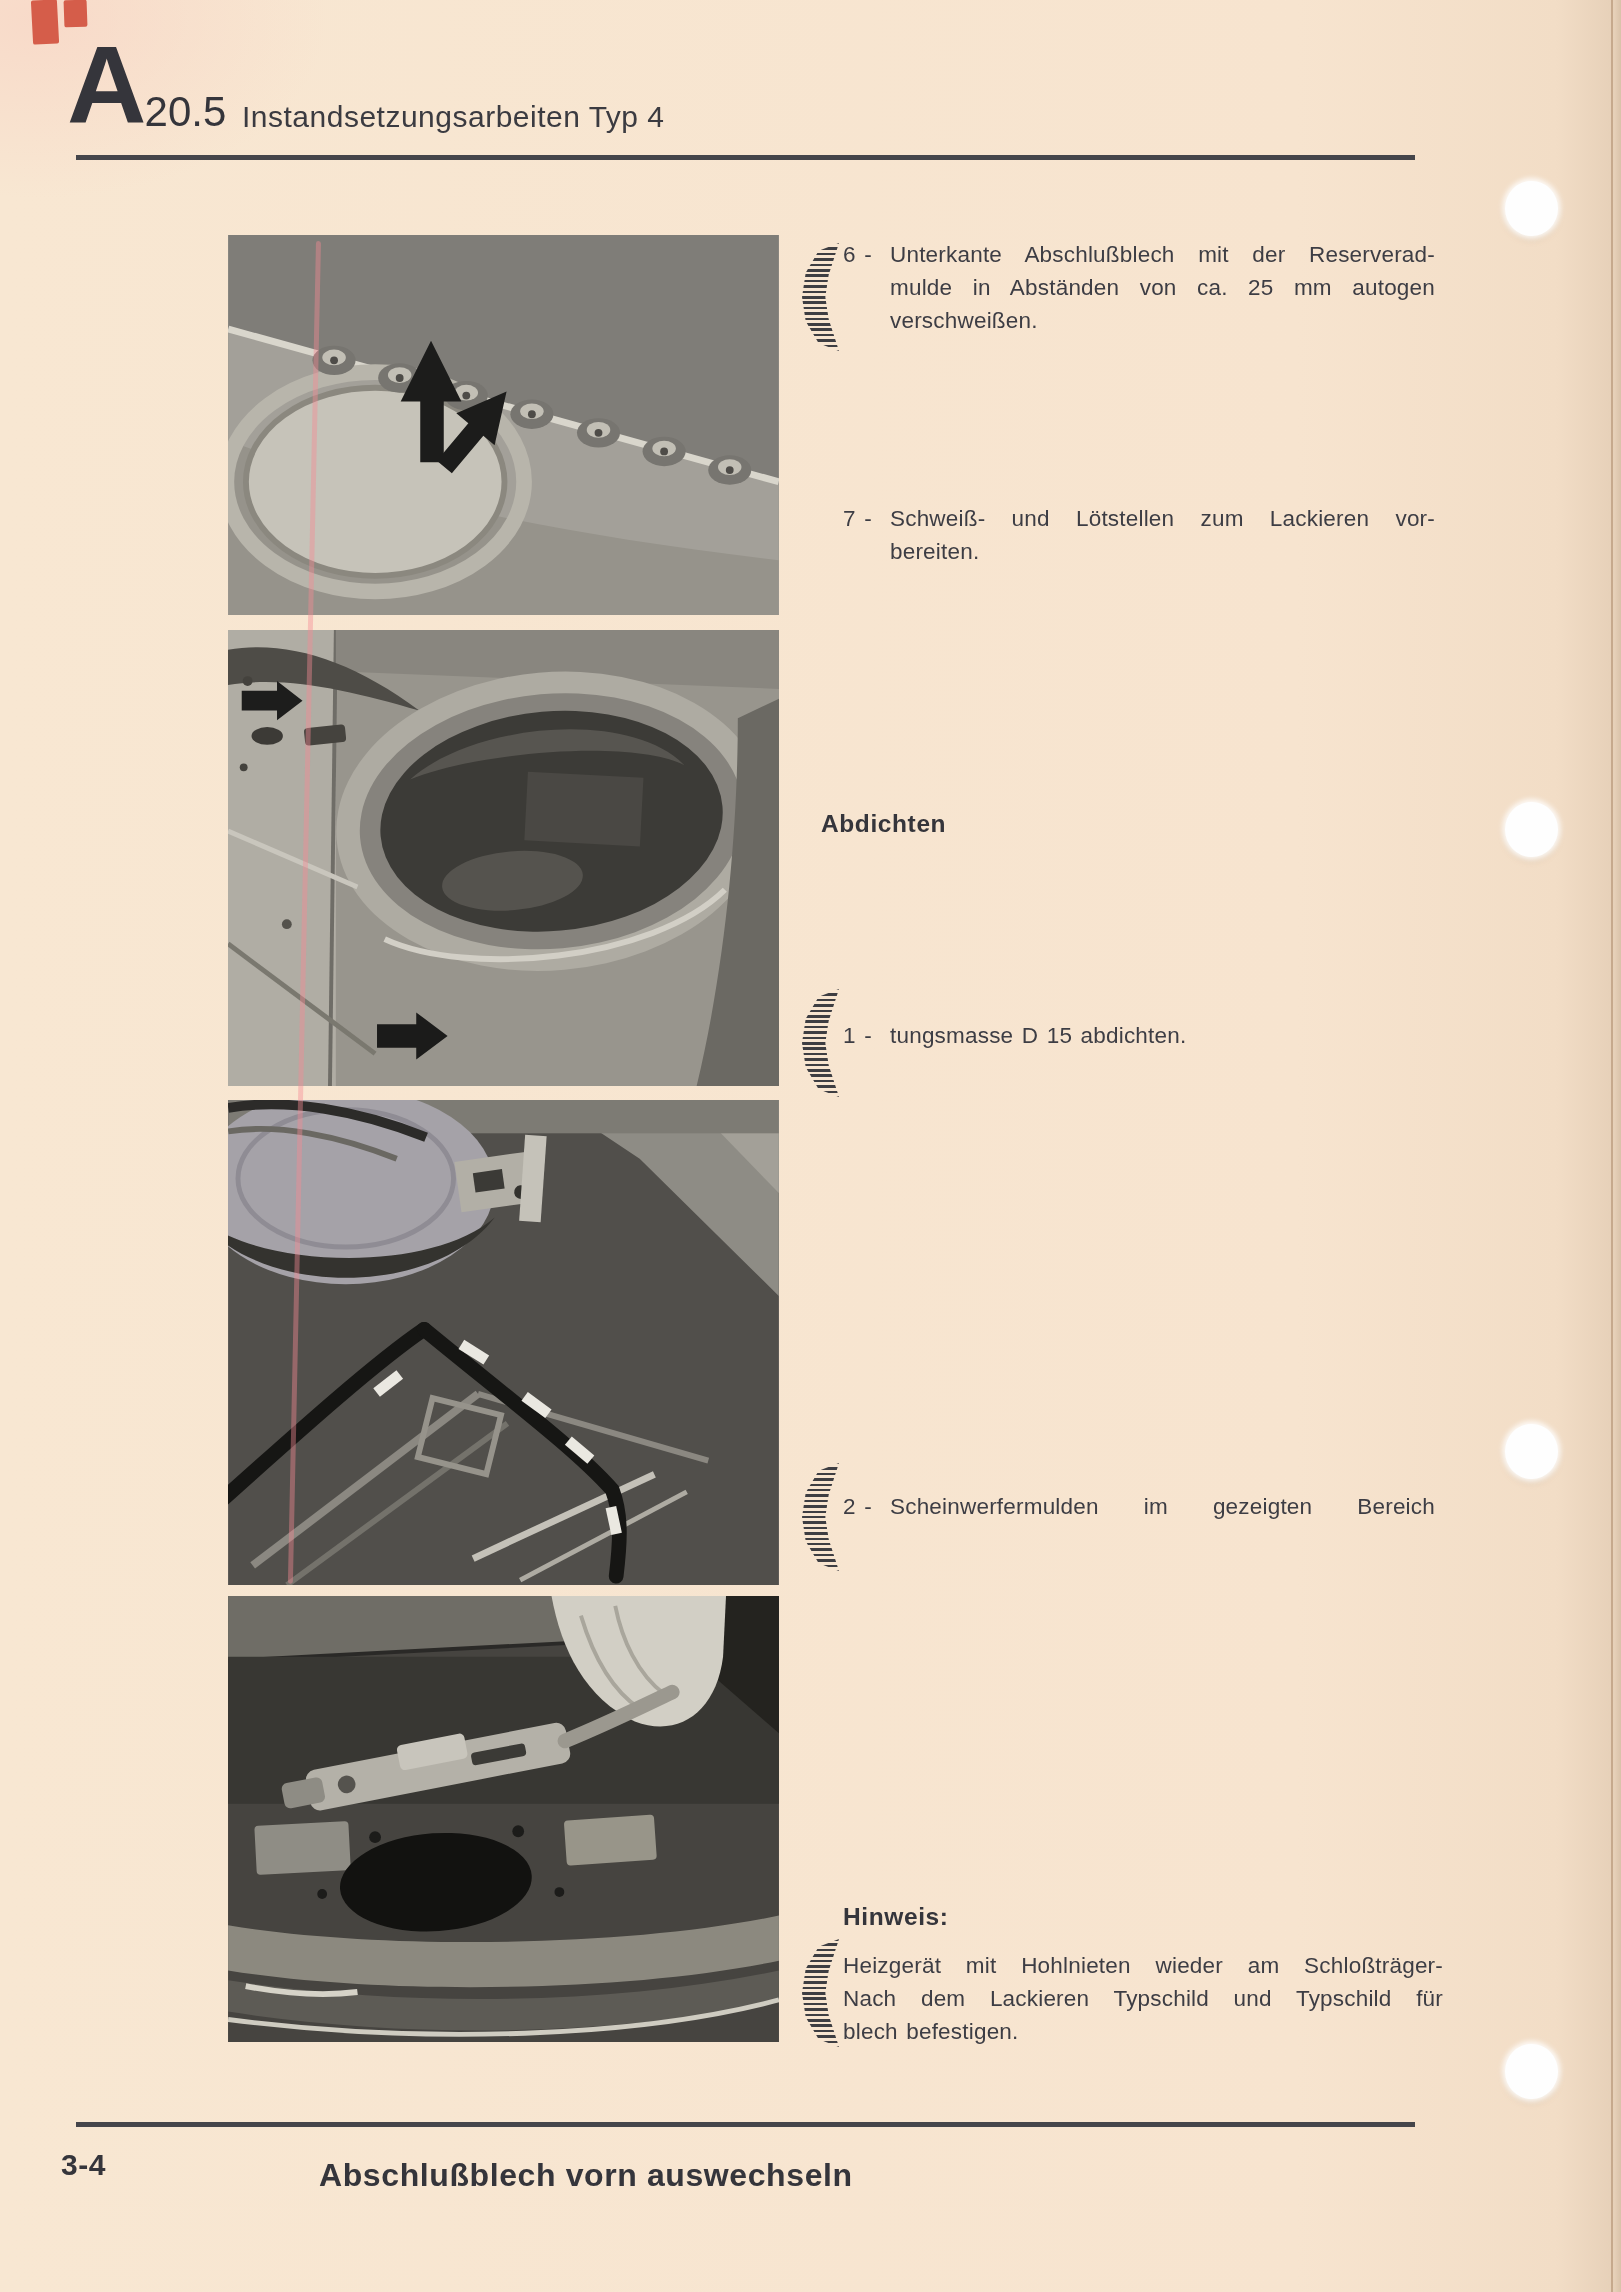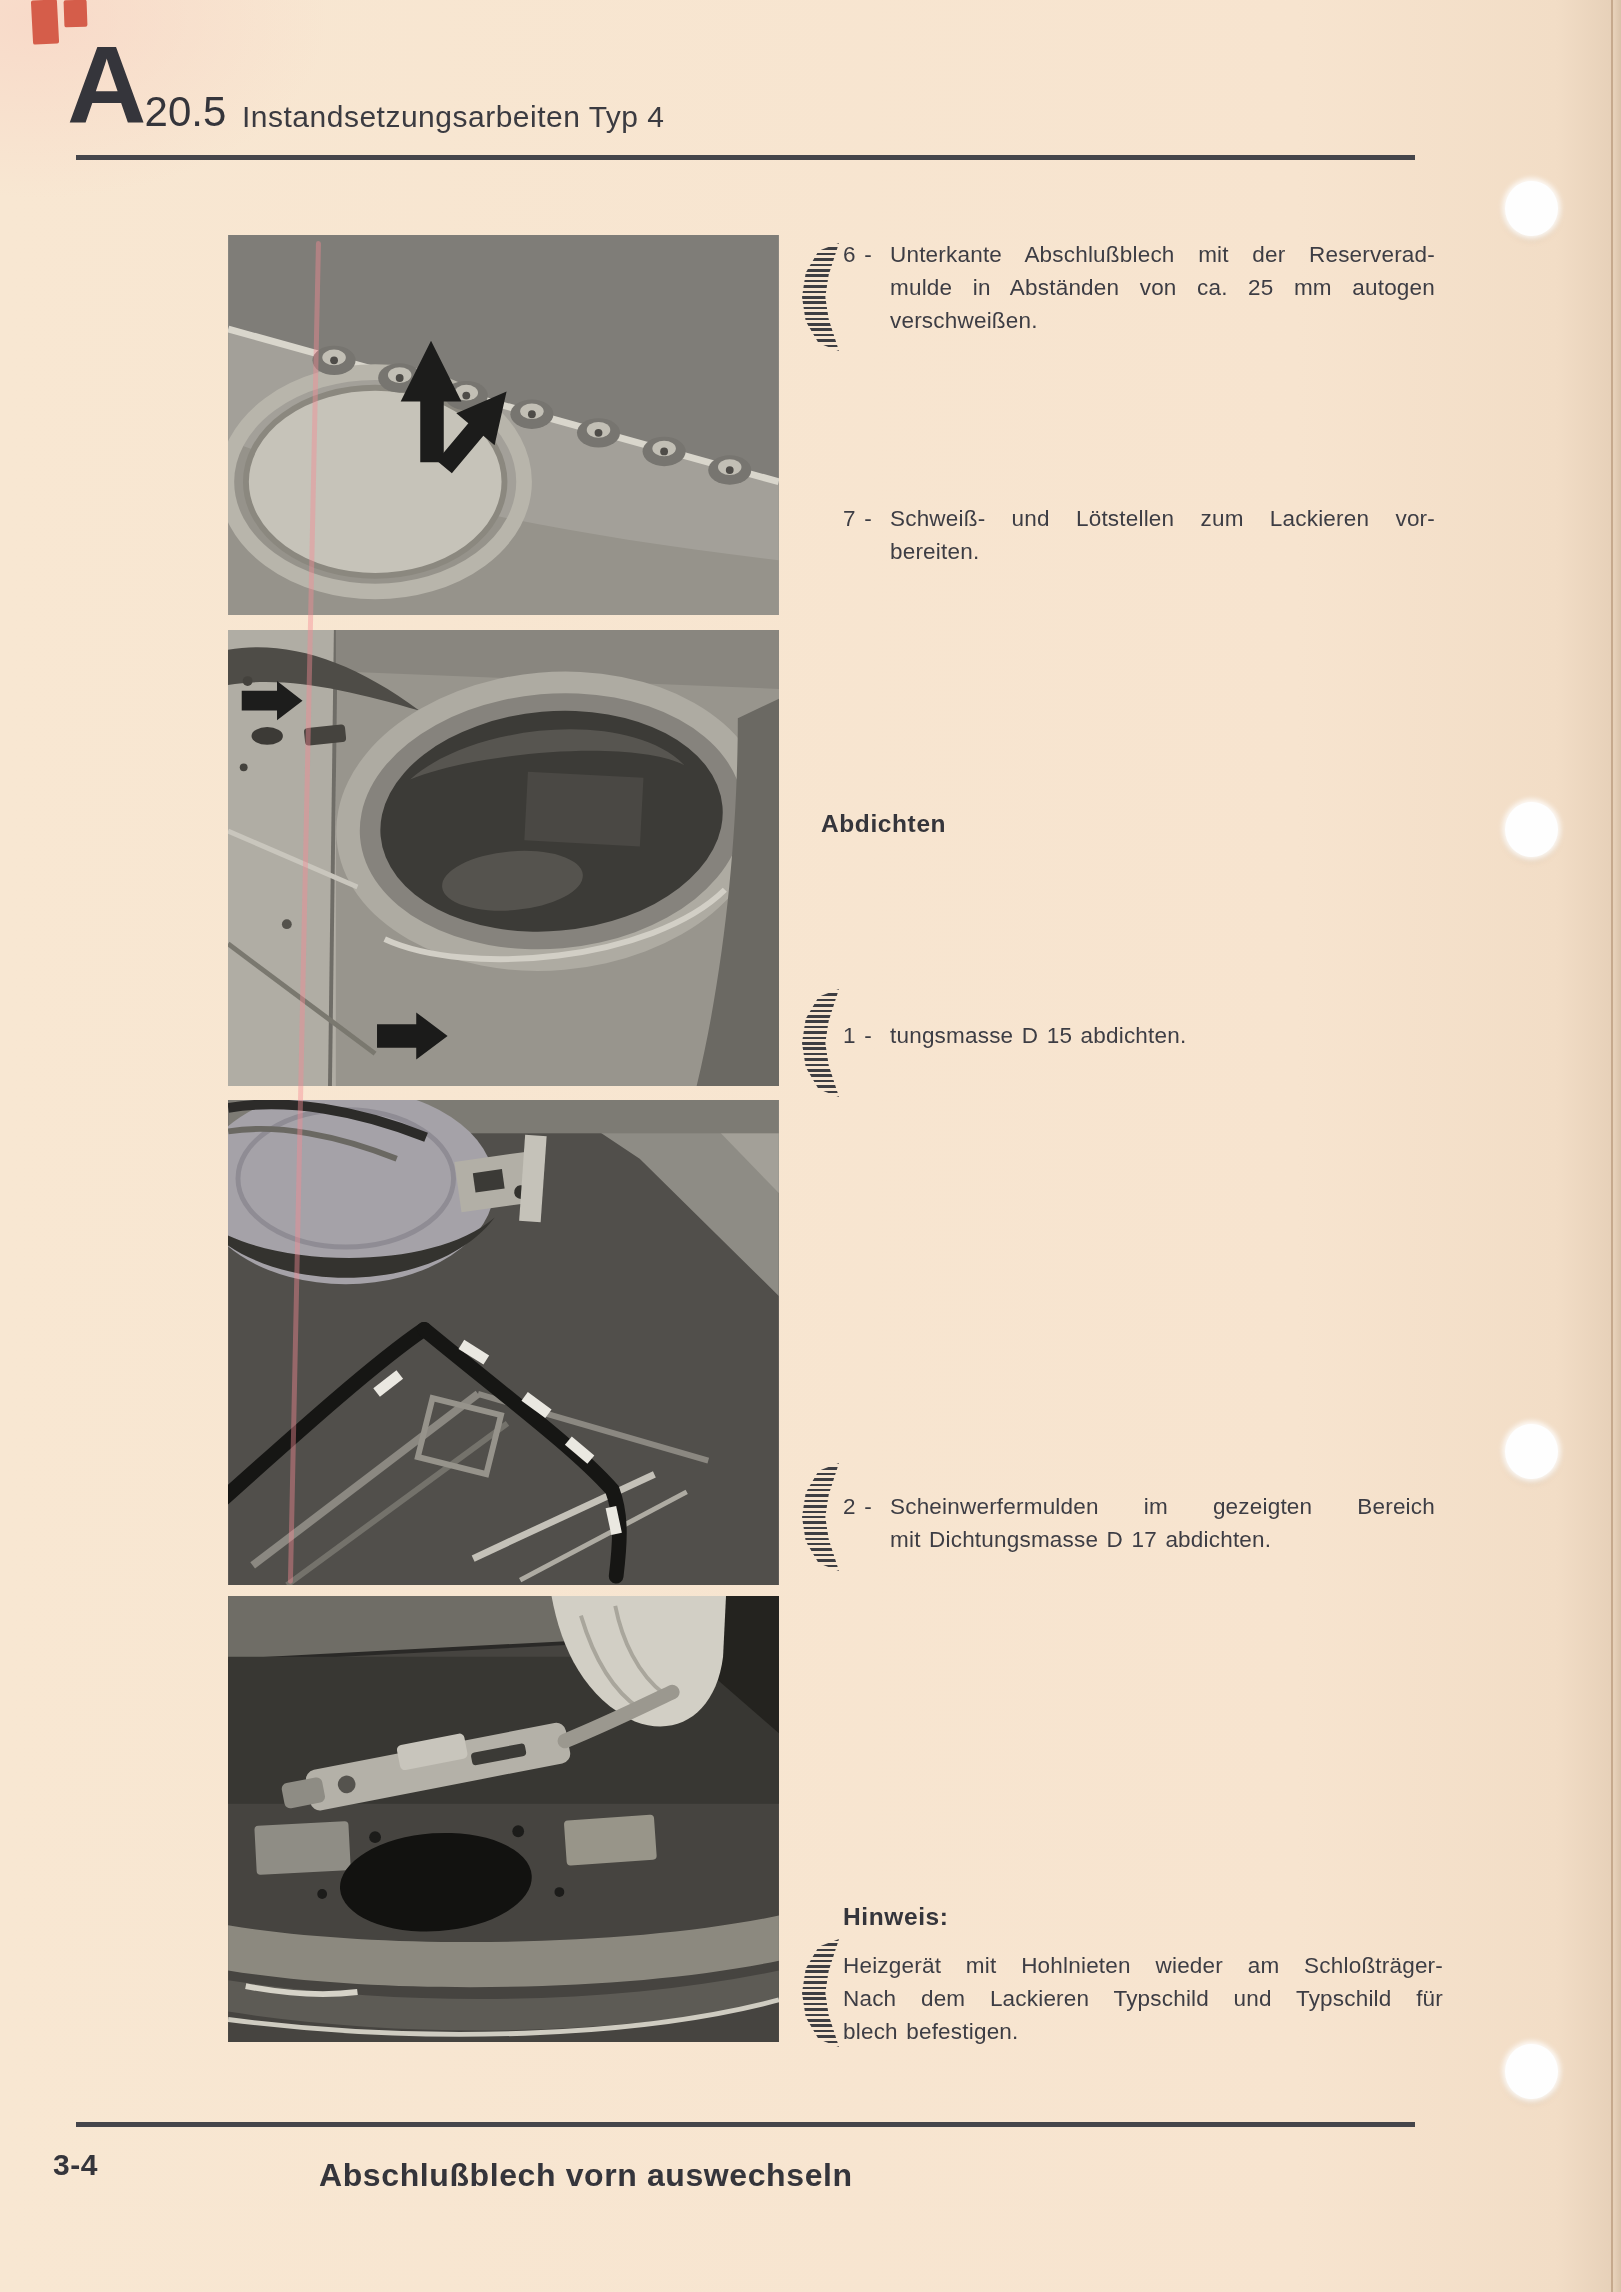--- a/index.html
+++ b/index.html
@@ -32,21 +32,21 @@
   .item .lines{width:545px;}
   .note-lines{position:absolute;width:600px;font-size:22.5px;line-height:33px;word-spacing:2px;letter-spacing:0.2px;color:#3d3d44;}
   .ln.j{text-align:justify;text-align-last:justify;}
   .heading{position:absolute;font-size:24.5px;font-weight:bold;letter-spacing:0.6px;color:#35353b;}
   
   .marker{position:absolute;width:37px;height:110px;
     background:repeating-linear-gradient(180deg,#3e3e42 0 2.5px, rgba(0,0,0,0) 2.5px 5.4px);
     clip-path:polygon(0% 50%, 10% 28%, 45% 8%, 100% 1%, 72% 30%, 63% 50%, 72% 70%, 100% 99%, 45% 92%, 10% 72%);
   }
   
-  .pageno{position:absolute;left:53px;top:2148px;font-size:30px;font-weight:bold;color:#35353b;letter-spacing:0.5px;text-align:right;}
+  .pageno{position:absolute;left:61px;top:2148px;font-size:30px;font-weight:bold;color:#35353b;letter-spacing:0.5px;text-align:right;}
   .chapter{position:absolute;left:319px;top:2157px;font-size:32px;font-weight:bold;color:#35353b;letter-spacing:0.6px;}
   
   .hole{position:absolute;left:1505px;width:53px;height:55px;border-radius:50%;
     background:#fefefe;box-shadow:0 0 4.9px 2.9px rgba(255,255,255,0.85), 0 3.9px 5.9px rgba(190,160,130,0.35);}
   .redmark{position:absolute;background:#cf4b38;opacity:0.88;border-radius:2px;}
   .redmark.m1{left:32px;top:0;width:25.5px;height:44px;transform:rotate(-3deg);}
   .redmark.m2{left:64px;top:0;width:22.5px;height:26.5px;transform:rotate(-2deg);}
   .redline{position:absolute;left:316px;top:241px;width:4.9px;height:1343px;
     background:rgba(245,138,148,0.42);transform:rotate(1.2deg);transform-origin:top center;border-radius:2.9px;}
   .edge{position:absolute;left:1611px;top:0;width:2px;height:2293px;background:rgba(150,110,75,0.4);}
@@ -244,21 +244,20 @@
     <div class="lines">
       <div class="ln">tungsmasse D 15 abdichten.</div>
     </div>
   </div>
 
   <div class="marker" style="left:802px;top:1462px;"></div>
   <div class="item" style="left:843px;top:1490px;">
     <div class="num">2 -</div>
     <div class="lines">
       <div class="ln j">Scheinwerfermulden  im  gezeigten  Bereich</div>
-      <div class="ln">mit Dichtungsmasse D 17 abdichten.</div>
     </div>
   </div>
 
   <div class="heading" style="left:843px;top:1903px;">Hinweis:</div>
   <div class="marker" style="left:802px;top:1938px;"></div>
   <div class="note-lines" style="left:843px;top:1949px;">
     <div class="ln j">Heizgerät mit Hohlnieten wieder am Schloßträger-</div>
     <div class="ln j">Nach dem Lackieren Typschild und Typschild für</div>
     <div class="ln">blech befestigen.</div>
   </div>

